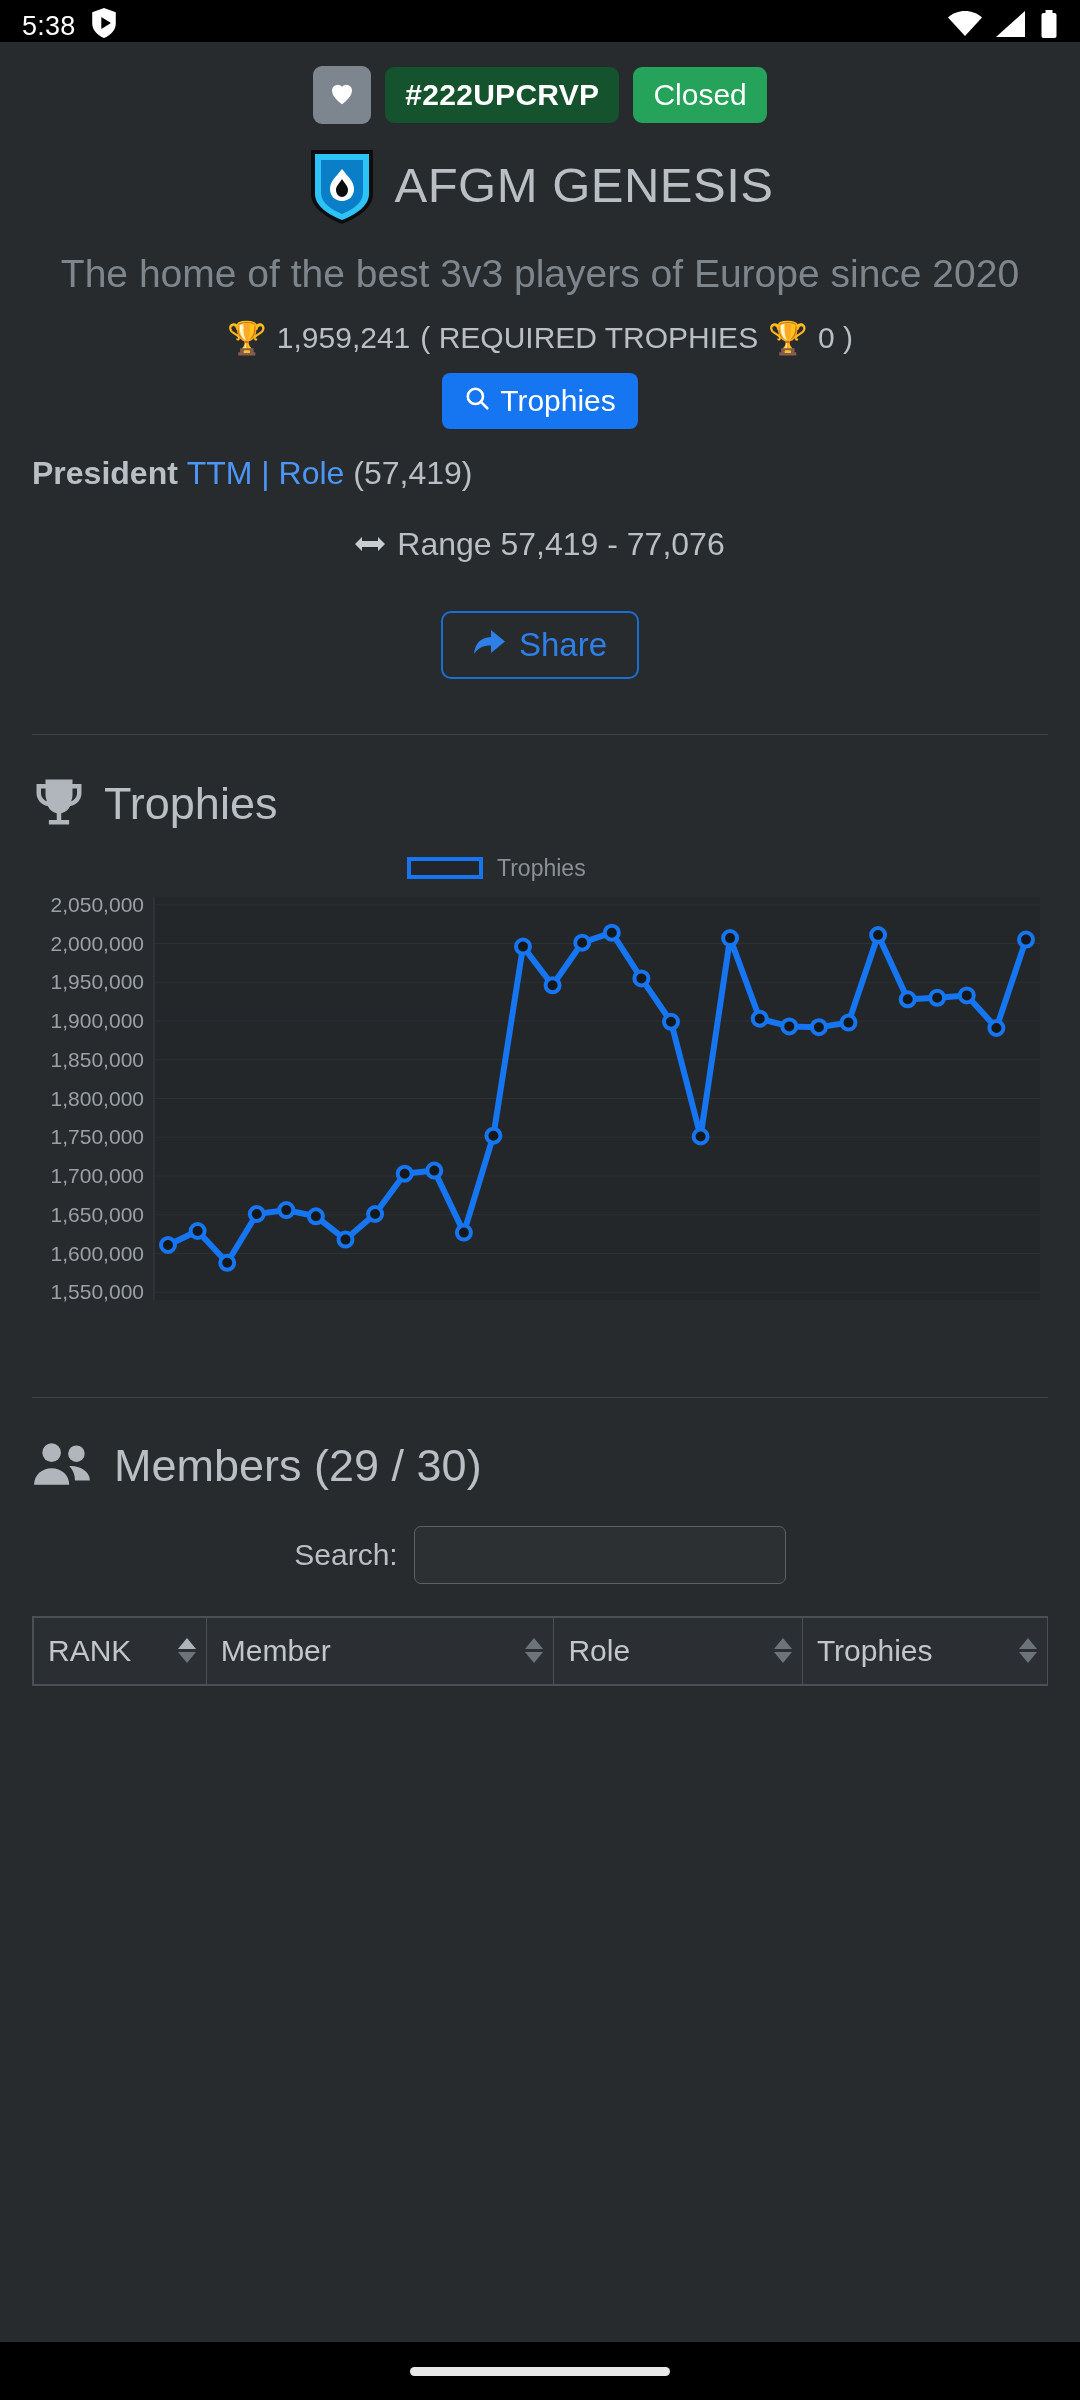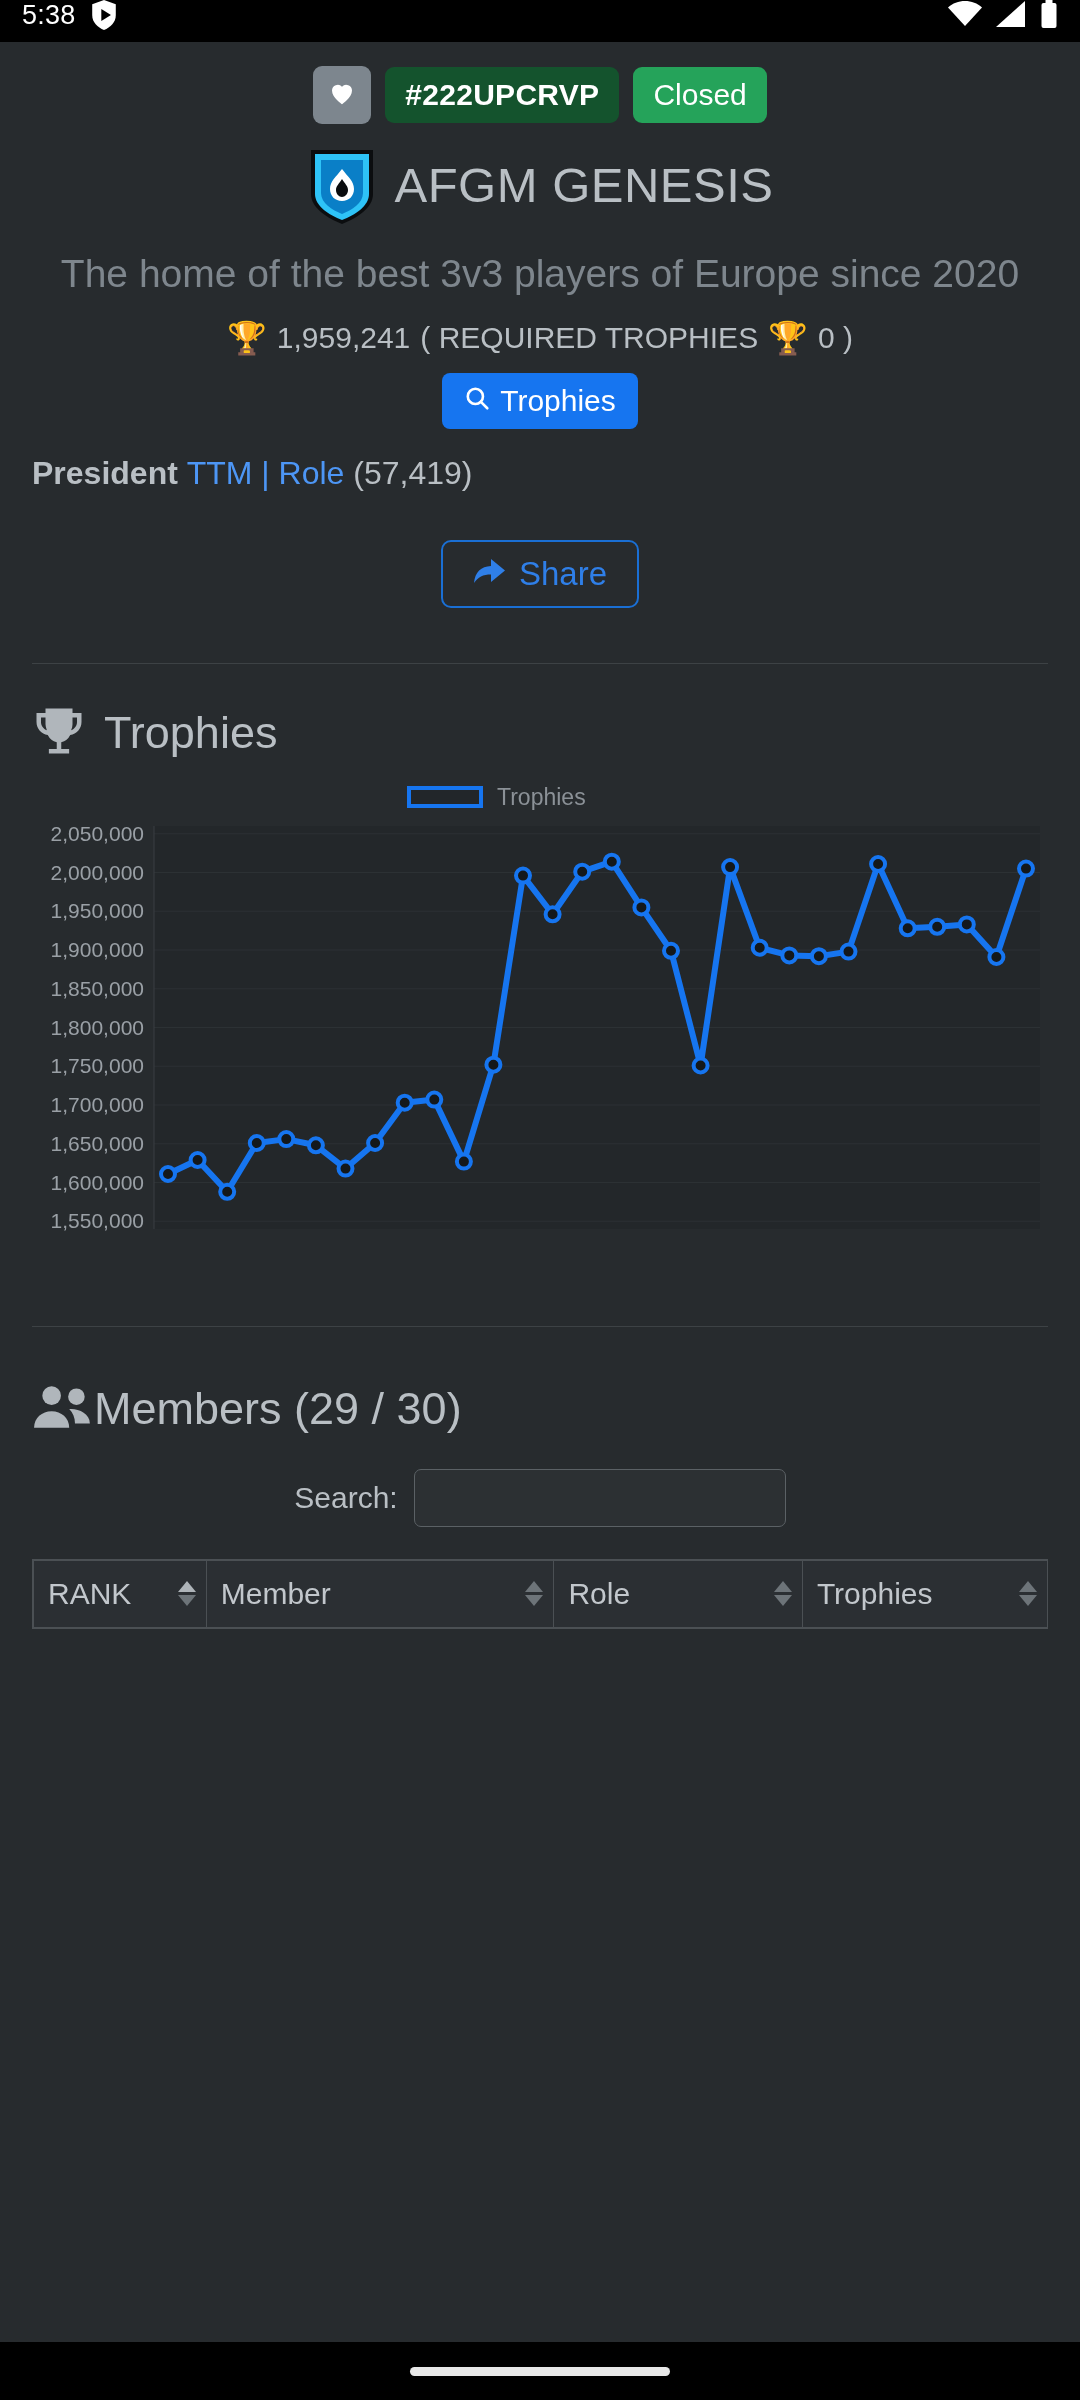--- a/index.html
+++ b/index.html
@@ -7,21 +7,21 @@
   body{
     width:1080px; height:2400px;
     font-family:"Liberation Sans", sans-serif;
     color:#c8cdd2;
     overflow:hidden;
     position:relative;
   }
 
   
   .statusbar{
-    height:42px; background:#000; display:flex; align-items:flex-start;
+    height:42px; background:#000; display:flex; align-items:flex-end;
     padding:0 22px; color:#fff;
   }
   .sb-time{ font-size:27px; letter-spacing:.2px; font-weight:400; }
   .sb-left-icons{ display:flex; align-items:center; gap:12px; margin-left:16px; }
   .sb-spacer{ flex:1; }
   .sb-right-icons{ display:flex; align-items:center; gap:14px; }
 
   
   .page{
     position:absolute; left:0; top:42px; width:1080px; height:2318px;
@@ -119,21 +119,21 @@
     width:76px; height:22px; background:#22262a; border:4px solid #1675f0;
   }
   .legend-label{ font-size:23px; color:#8b9197; }
   .chart-svg{ position:absolute; left:0; top:30px; width:1016px; height:470px; }
   .ytick{ font-size:21px; fill:#9aa0a6; font-family:"Liberation Sans", sans-serif; }
 
   .divider2{ height:1px; background:#3d4245; margin-top:42px; }
 
   
   .members-head{
-    display:flex; align-items:center; margin-top:54px;
+    display:flex; align-items:center; gap:20px; margin-top:40px;
   }
   .members-head .ico{ width:62px; height:52px; fill:#b0b6bb; flex:none; }
   .members-head .ttl{ font-size:45px; color:#b9bfc4; }
 
   .search-row{
     display:flex; align-items:center; justify-content:center;
     gap:16px; margin-top:32px;
   }
   .search-label{ font-size:30px; color:#b9bfc4; }
   .search-input{
@@ -250,20 +250,28 @@
       </span>
       <span>Trophies</span>
     </button>
 
     <div class="president-line">
       <span>President</span>
       <span class="lnk">TTM | Role</span>
       <span class="cnt">(57,419)</span>
     </div>
 
+    <div class="range-line">
+      <span>
+        <svg class="arrows-icon" viewBox="0 0 30 22">
+            <path d="M7 4 0 11l7 7v-4h16v4l7-7-7-7v4H7V4z"></path>
+          </svg>
+      </span>
+      <span>Range 57,419 - 77,076</span>
+    </div>
 
     <div class="share-wrap">
       <button class="share-btn">
         <span>
           <svg viewBox="0 0 32 28">
               <path d="M18 2v7C8 9.5 2 15 1 26c4-6 9-8.5 17-8.5V25l14-11.5L18 2z"></path>
             </svg>
         </span>
         <span>Share</span>
       </button>

